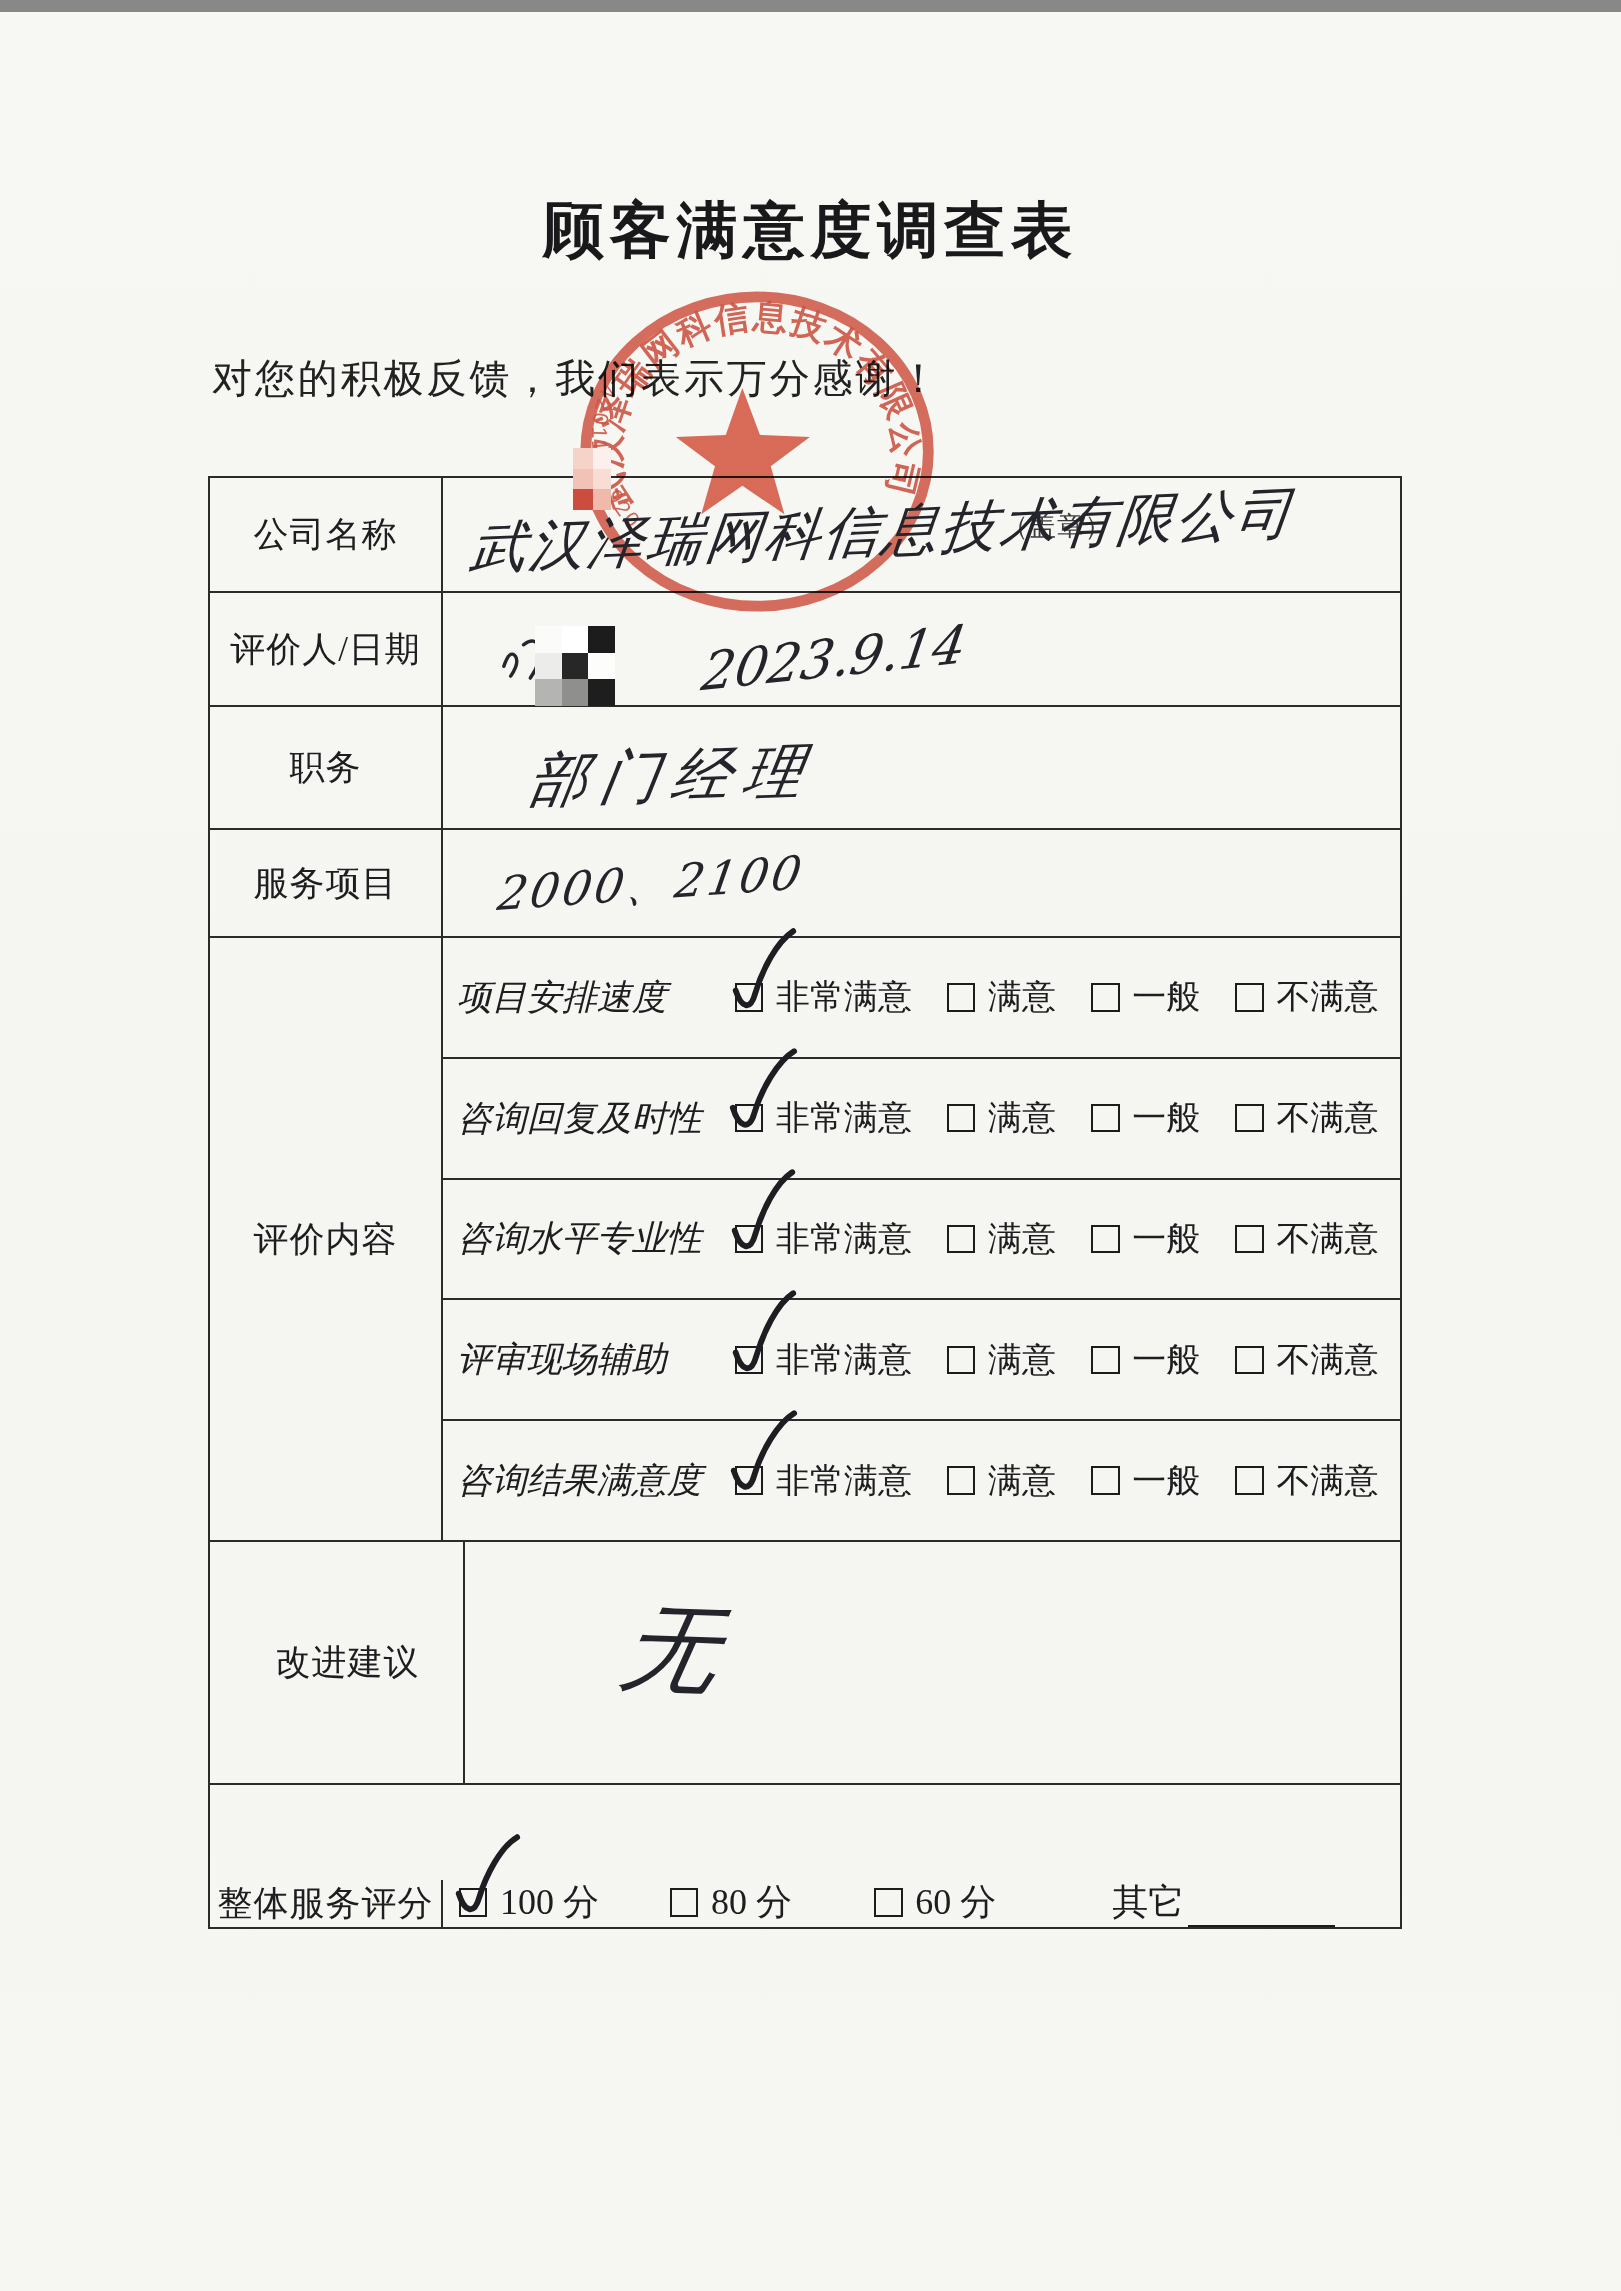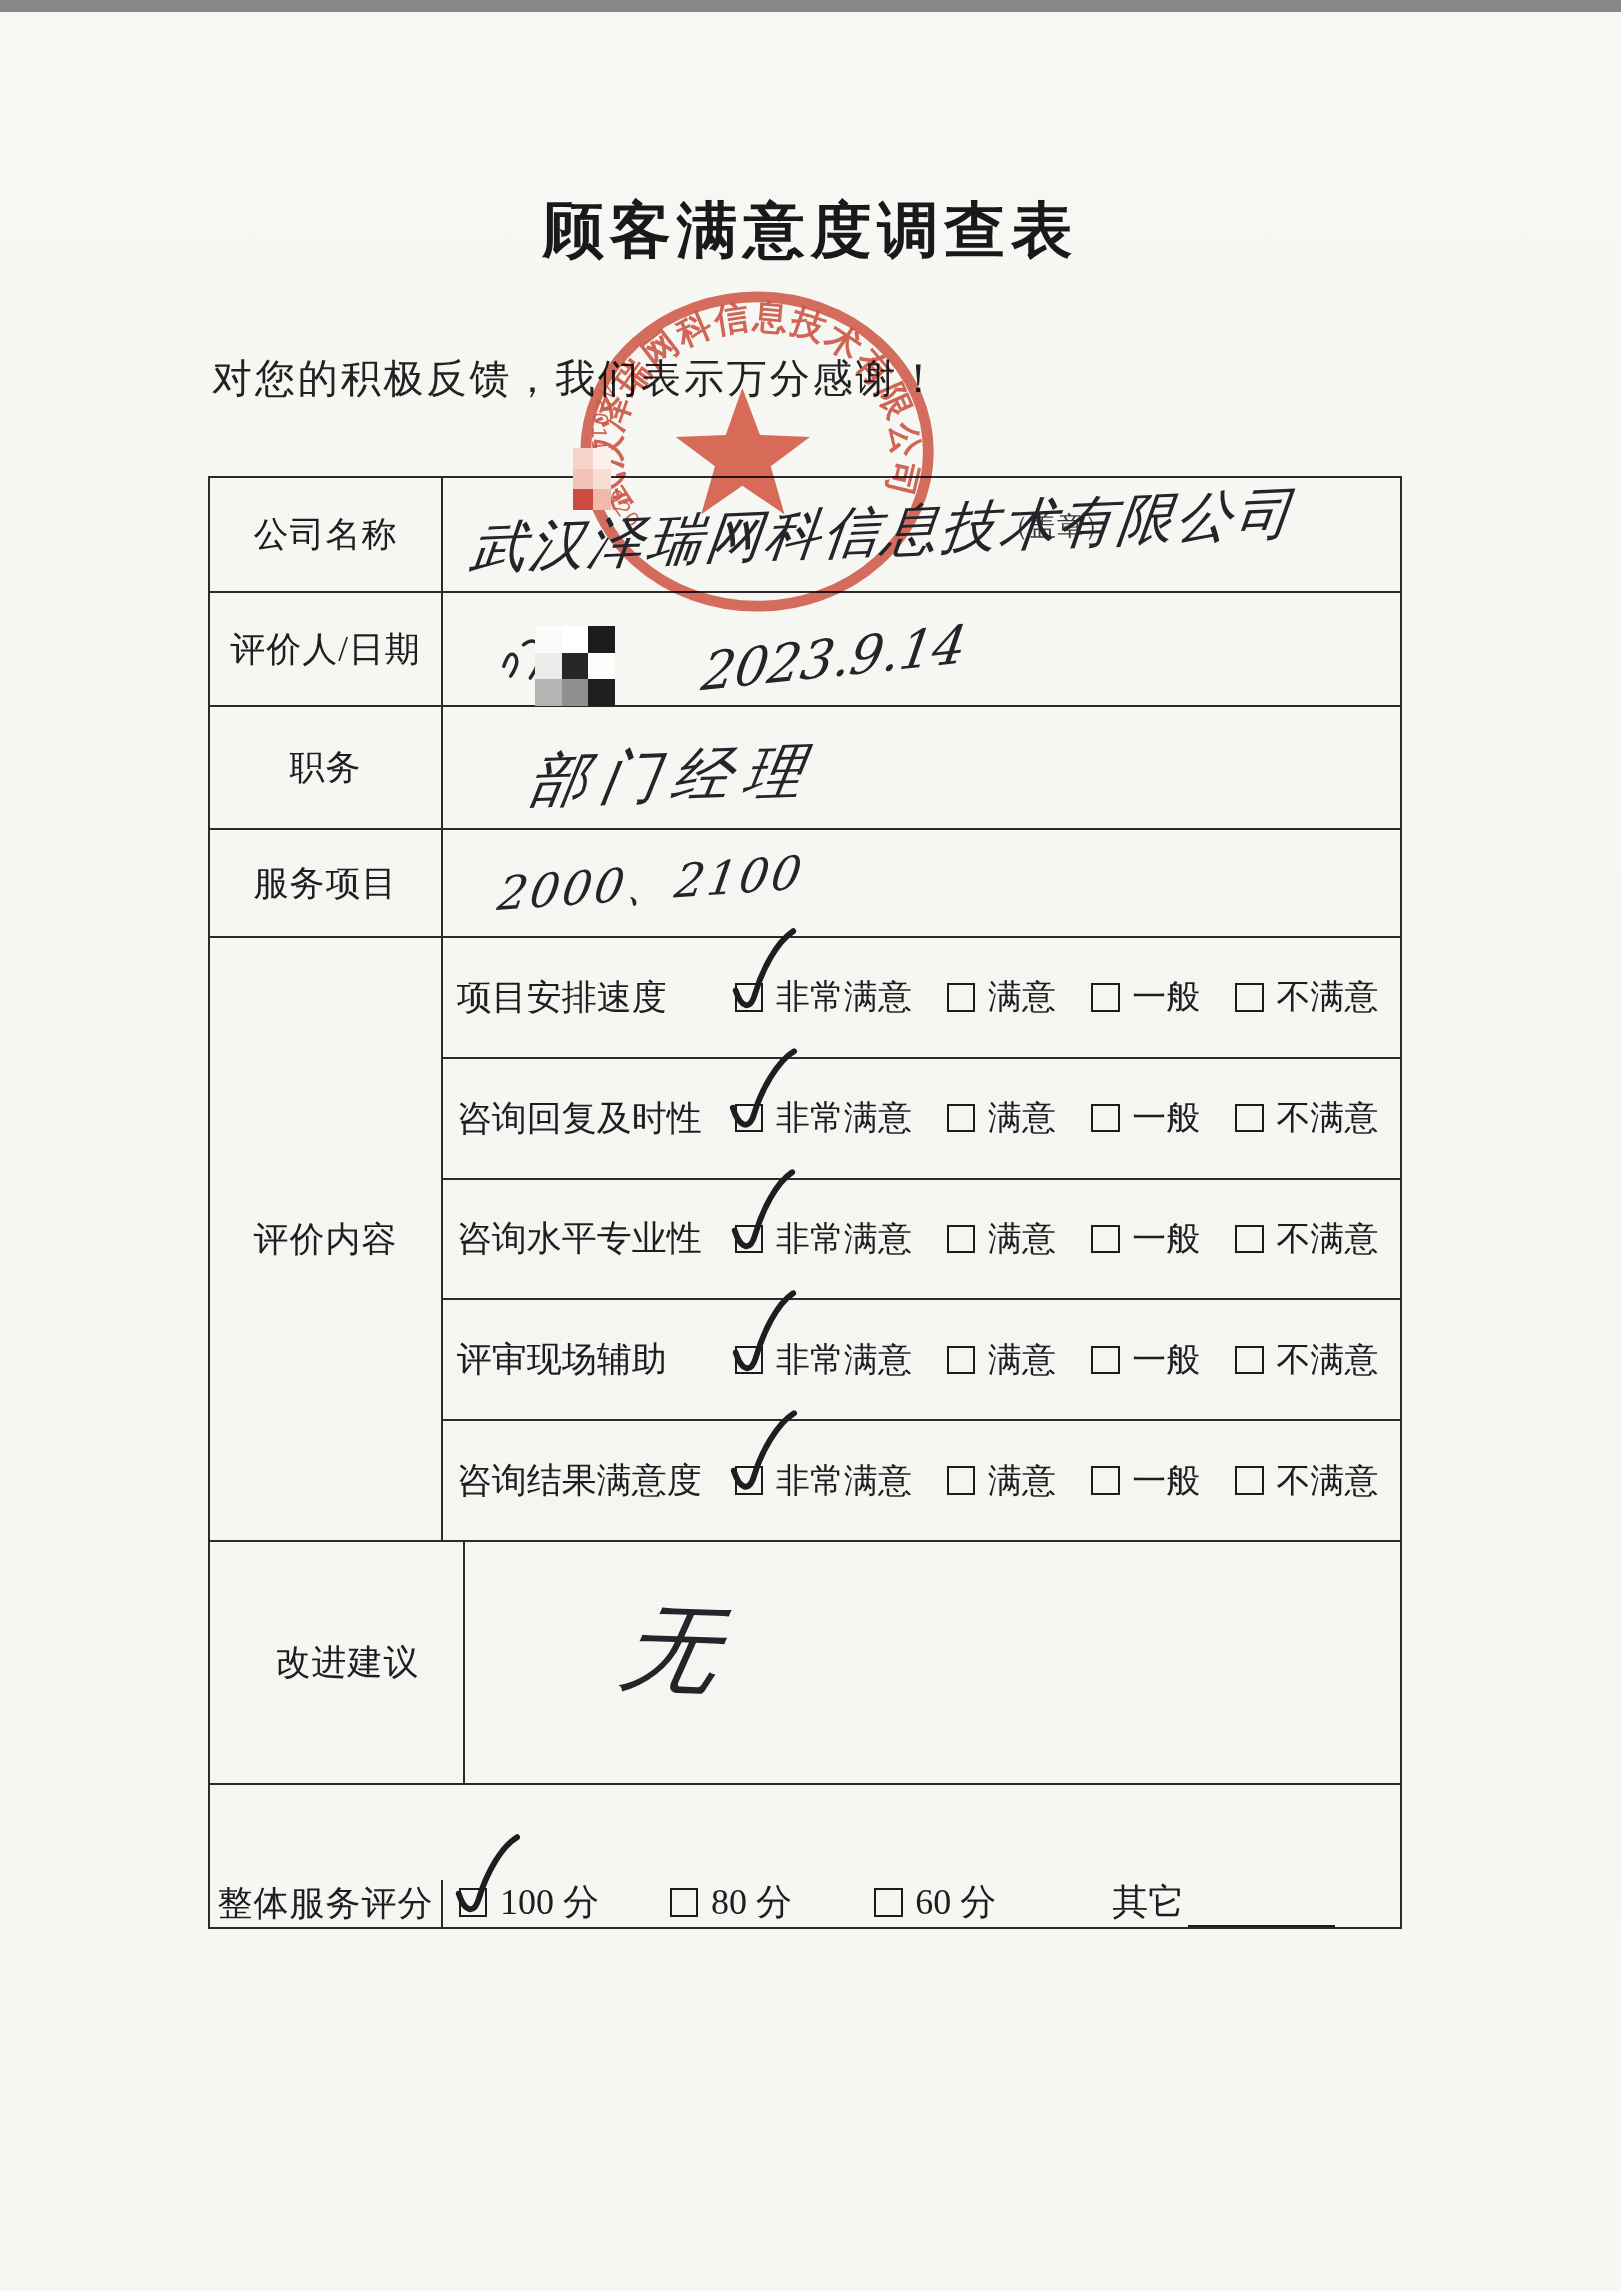--- a/index.html
+++ b/index.html
@@ -33,21 +33,21 @@
   .r-position{height:123px;}
   .r-service{height:108px;}
   .r-eval{height:604px;}
   .r-suggestion{height:243px;padding-left:22px;}
   .eval-rows{flex:1;display:flex;flex-direction:column;}
   .crit-row{
     flex:1;display:flex;align-items:center;border-bottom:2px solid #2b2b2b;
     box-sizing:border-box;padding:0 21.6px 0 13.7px;
   }
   .crit-row.last{border-bottom:none;}
-  .crit-label{flex:0 0 249px;font-size:35px;white-space:nowrap;}
+  .crit-label{flex:0 0 249px;font-size:35px;white-space:nowrap;font-style:italic;}
   .opts{flex:1;display:flex;align-items:center;justify-content:space-between;margin-left:29px;}
   .option{display:flex;align-items:center;position:relative;justify-content:flex-end;}
   .checkbox{
     width:24.5px;height:24.5px;border:2.9px solid #1c1c1c;margin-right:12.7px;
     position:relative;background:transparent;flex:0 0 auto;
   }
   .opt-label{font-size:34px;white-space:nowrap;}
   .tick{position:absolute;left:-11.8px;top:-59px;width:74px;height:98px;pointer-events:none;}
   
   .score-line{display:flex;align-items:center;height:100%;padding-left:15.7px;}

